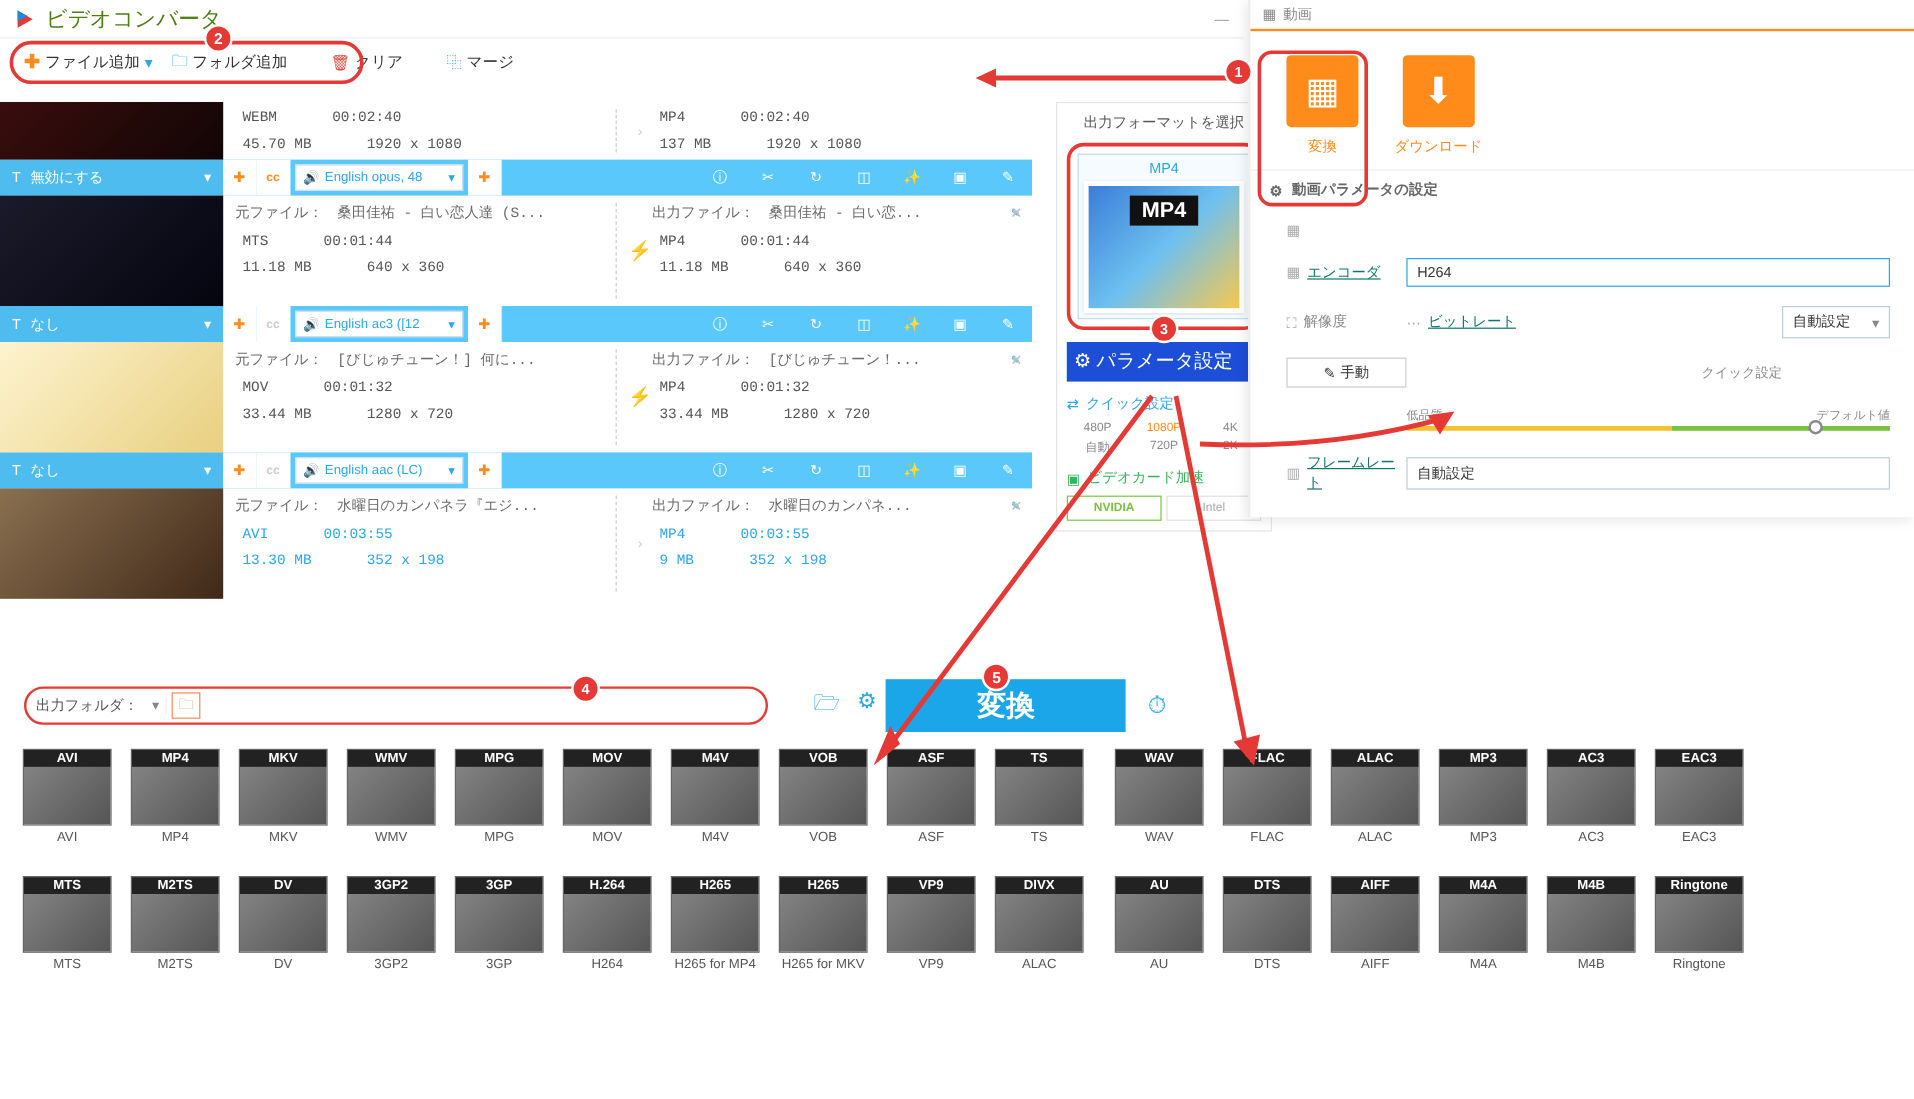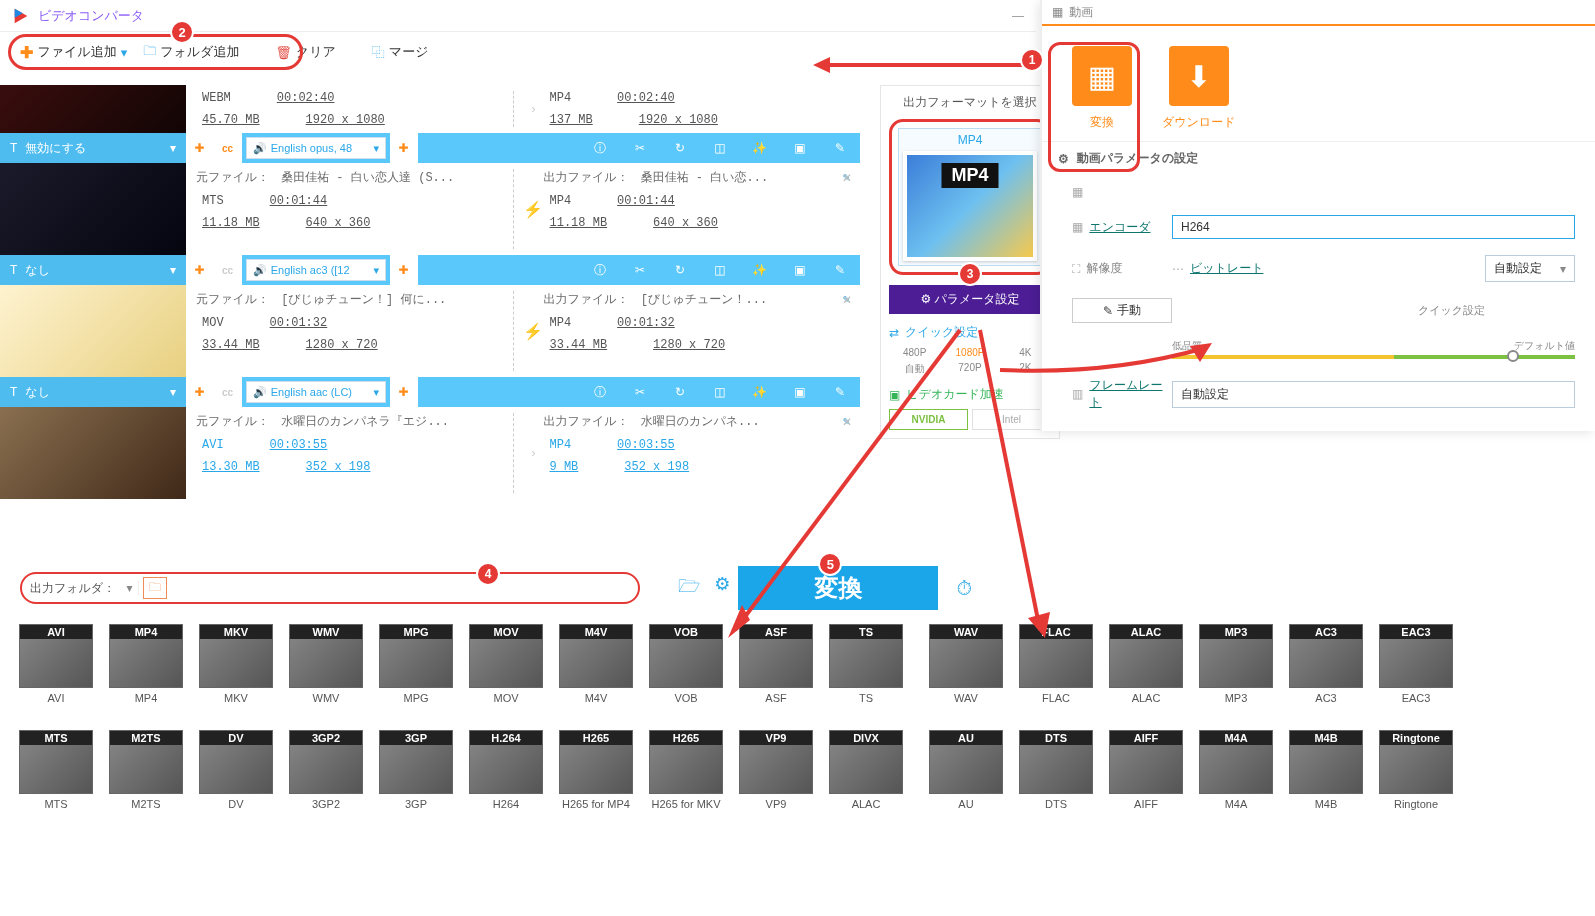--- a/index.html
+++ b/index.html
@@ -1,21 +1,21 @@
 <!DOCTYPE html>
 <html><head>
 <meta charset="utf-8">
 <style>
 * { margin: 0; padding: 0; box-sizing: border-box; }
 body { font-family: "Meiryo", "MS Gothic", sans-serif; font-size: 12px; background: #fff; width: 1595px; height: 916px; position: relative; overflow: hidden; color: #333; }
 
 
 .title-bar { height: 32px; display: flex; align-items: center; padding: 0 12px; background: #fff; border-bottom: 1px solid #eee; width: 1036px; }
 .title-bar .logo { width: 18px; height: 18px; margin-right: 8px; display: inline-block; }
-.title-bar .ttl { color: #8b5cf6; font-size: 13px; }
+.title-bar .ttl { color: #4d7c0f; font-size: 18px; }
 .title-bar .wcontrols { margin-left: auto; display: flex; gap: 18px; color: #999; }
 
 
 .toolbar { height: 40px; display: flex; align-items: center; padding: 0 12px; width: 1036px; position: relative; }
 .tb-btn { display: flex; align-items: center; gap: 4px; padding: 4px 8px; cursor: pointer; color: #333; font-size: 13px; }
 .orange { color: #ff8c1a; }
 .blue { color: #2aa7e8; }
 .red { color: #e04a3f; }
 .toolbar .spacer { width: 20px; }
 .callout-2 { position: absolute; left: 170px; top: -12px; width: 24px; height: 24px; background: #e53935; color: #fff; border-radius: 50%; display: flex; align-items: center; justify-content: center; font-weight: bold; font-size: 13px; border: 2px solid #fff; z-index: 50; }
@@ -57,21 +57,21 @@
 
 
 .right-panel { position: absolute; left: 880px; top: 85px; width: 180px; background: #fff; border: 1px solid #e5e5e5; padding: 8px; }
 .right-panel .rp-title { text-align: center; color: #555; font-size: 12px; margin-bottom: 8px; }
 .fmt-card-outline { border: 3px solid #e53935; border-radius: 14px; padding: 6px; }
 .fmt-card { border: 1px solid #bcdcf2; background: #f5fbff; text-align: center; padding: 4px; }
 .fmt-card .fmt-name { color: #2aa7e8; margin-bottom: 4px; }
 .fmt-card .fmt-thumb { width: 100%; height: 110px; background: linear-gradient(135deg,#3b7dd8,#6dc0f0,#f6c94d); border: 4px solid #fff; box-shadow: 0 1px 3px rgba(0,0,0,.2); position: relative; }
 .fmt-card .fmt-thumb::after { content: "MP4"; position: absolute; top: 8px; left: 50%; transform: translateX(-50%); background: #111; color: #fff; padding: 2px 10px; font-weight: bold; font-size: 18px; }
 .callout-3 { position: absolute; left: 50%; transform: translateX(-50%); bottom: -14px; width: 24px; height: 24px; background: #e53935; color: #fff; border-radius: 50%; display: flex; align-items: center; justify-content: center; font-weight: bold; border: 2px solid #fff; z-index: 50; }
-.param-btn { background: #4c1d95; color: #fff; padding: 6px; text-align: center; margin-top: 10px; cursor: pointer; font-size: 12px; }
+.param-btn { background: #1d4ed8; color: #fff; padding: 6px; text-align: left; margin-top: 10px; cursor: pointer; font-size: 16px; }
 .quick-set { margin-top: 10px; }
 .quick-set .qs-title { color: #2aa7e8; font-size: 12px; display: flex; align-items: center; gap: 6px; }
 .quick-grid { display: grid; grid-template-columns: repeat(3,1fr); gap: 4px; font-size: 10px; color: #888; margin-top: 6px; text-align: center; }
 .gpu-accel { margin-top: 10px; display: flex; align-items: center; gap: 6px; color: #35b558; font-size: 12px; }
 .gpu-row { display: flex; gap: 4px; margin-top: 6px; }
 .gpu-row .gpu { flex: 1; border: 1px solid #e0e0e0; padding: 4px 6px; font-size: 10px; color: #aaa; text-align: center; }
 .gpu-row .gpu.active { border-color: #7cc142; color: #7cc142; font-weight: bold; }
 
 
 .bottom-bar { position: absolute; left: 20px; top: 570px; width: 1040px; height: 36px; display: flex; align-items: center; gap: 8px; }
@@ -119,21 +119,21 @@
 .fmt-grid { position: absolute; display: grid; gap: 6px; }
 .fmt-grid.video1 { left: 14px; top: 624px; grid-template-columns: repeat(10, 84px); }
 .fmt-grid.video2 { left: 14px; top: 730px; grid-template-columns: repeat(10, 84px); }
 .fmt-grid.audio1 { left: 924px; top: 624px; grid-template-columns: repeat(6, 84px); }
 .fmt-grid.audio2 { left: 924px; top: 730px; grid-template-columns: repeat(6, 84px); }
 .fmt { text-align: center; cursor: pointer; }
 .fmt .fic { width: 74px; height: 64px; margin: 0 auto; background: linear-gradient(135deg,#888,#555); border: 1px solid #666; position: relative; }
 .fmt .fic::before { content: attr(data-t); position: absolute; top: 0; left: 0; right: 0; background: #222; color: #fff; font-size: 11px; padding: 1px 0; font-weight: bold; }
 .fmt .flb { font-size: 11px; color: #555; margin-top: 4px; }
 
-.mono { font-family: "Consolas","Courier New",monospace; text-decoration: underline; }
+.mono { font-family: "Consolas","Courier New",monospace; }
 </style>
 </head>
 <body>
 
 <div class="title-bar">
   <span class="logo">
     <svg viewBox="0 0 20 20" width="18" height="18">
         <path d="M3 2 L17 10 L3 18 Z" fill="#e53935"></path>
         <path d="M3 2 L12 7 L3 12 Z" fill="#1e88e5"></path>
       </svg>

